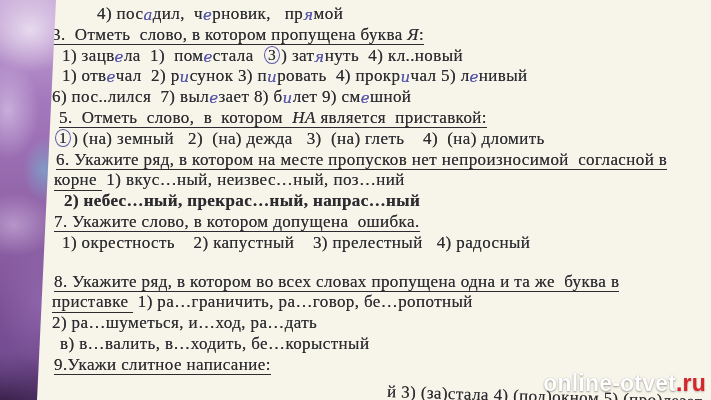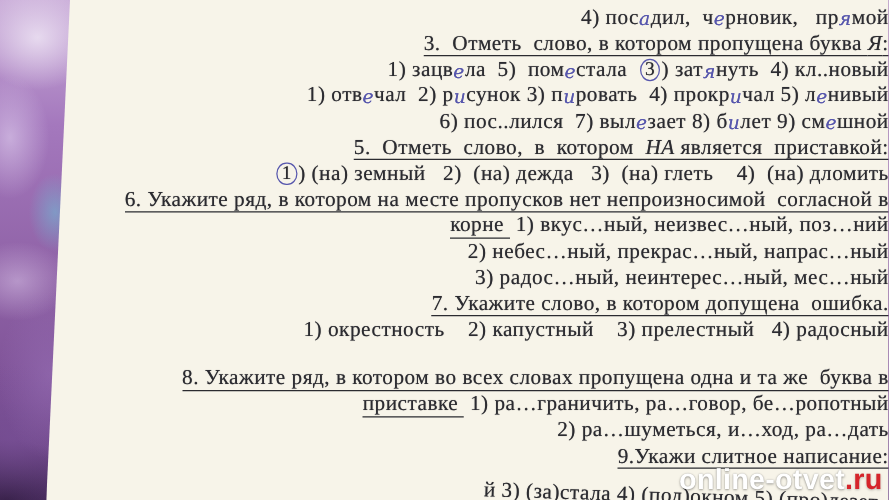--- a/index.html
+++ b/index.html
@@ -29,21 +29,21 @@
     clip-path:polygon(56px 0, 711px 0, 711px 400px, 37px 400px);
     background:
       linear-gradient(180deg, rgba(110,100,95,.14), rgba(0,0,0,0) 18px),
       linear-gradient(105deg,#d9d4c6 0%,#eeeadd 3%,#f6f3e8 10%,#f9f6ec 55%,#efead e 88%,#e6e1d4 100%);
     background-color:#f7f4e9;
     filter:drop-shadow(-5px 2px 6px rgba(40,20,50,.55));
   }
   .text{
     position:absolute;left:52px;top:4px;width:659px;
     font-size:17px;line-height:20.8px;letter-spacing:.4px;
-    color:#2b2b30;text-shadow:0 0 .6px rgba(43,43,48,.7);text-align:right;
+    color:#2b2b30;text-shadow:0 0 .6px rgba(43,43,48,.7);
   }
   .line{white-space:pre;}
   .seg{display:inline;}
   .u{border-bottom:1.4px solid #2b2b30;padding-bottom:.5px;}
   .it{font-style:italic;}
   .hand{
     color:#5757ad;font-family:"DejaVu Serif",serif;font-style:italic;
     font-size:15px;position:relative;top:1px;
     text-shadow:0 0 .5px rgba(87,87,173,.9);
   }
@@ -66,34 +66,34 @@
 </style>
 </head>
 <body>
 
 <div class="photo">
   <div class="fabric"></div>
   <div class="paper">
     <div class="text">
         <div class="line" style="margin-left: 45px;"><span class="seg">4) пос</span><span class="seg hand">а</span><span class="seg">дил,  ч</span><span class="seg hand">е</span><span class="seg">рновик,   пр</span><span class="seg hand">я</span><span class="seg">мой</span></div>
         <div class="line" style="margin-left: 0;"><span class="seg u">3.  Отметь  слово, в котором пропущена буква </span><span class="seg u it">Я</span><span class="seg u">:</span></div>
-        <div class="line" style="margin-left: 10px;"><span class="seg">1) зацв</span><span class="seg hand">е</span><span class="seg">ла  5)  пом</span><span class="seg hand">е</span><span class="seg">стала  </span><span class="seg circled">3</span><span class="seg">) зат</span><span class="seg hand">я</span><span class="seg">нуть  4) кл..новый</span></div>
+        <div class="line" style="margin-left: 10px;"><span class="seg">1) зацв</span><span class="seg hand">е</span><span class="seg">ла  1)  пом</span><span class="seg hand">е</span><span class="seg">стала  </span><span class="seg circled">3</span><span class="seg">) зат</span><span class="seg hand">я</span><span class="seg">нуть  4) кл..новый</span></div>
         <div class="line" style="margin-left: 10px;"><span class="seg">1) отв</span><span class="seg hand">е</span><span class="seg">чал  2) р</span><span class="seg hand">и</span><span class="seg">сунок 3) п</span><span class="seg hand">и</span><span class="seg">ровать  4) прокр</span><span class="seg hand">и</span><span class="seg">чал 5) л</span><span class="seg hand">е</span><span class="seg">нивый</span></div>
         <div class="line" style=""><span class="seg">6) пос..лился  7) выл</span><span class="seg hand">е</span><span class="seg">зает 8) б</span><span class="seg hand">и</span><span class="seg">лет 9) см</span><span class="seg hand">е</span><span class="seg">шной</span></div>
         <div class="line" style="margin-left: 7px;"><span class="seg u">5.  Отметь  слово,  в  котором  </span><span class="seg u it">НА</span><span class="seg u"> является  приставкой:</span></div>
         <div class="line" style="margin-left: 2px;"><span class="seg circled">1</span><span class="seg">) (на) земный   2)  (на) дежда   3)  (на) глеть    4)  (на) дломить</span></div>
         <div class="line" style="margin-left: 4px;"><span class="seg u">6. Укажите ряд, в котором на месте пропусков нет непроизносимой  согласной в</span></div>
         <div class="line" style="margin-left: 2px;"><span class="seg u">корне </span><span class="seg"> 1) вкус…ный, неизвес…ный, поз…ний</span></div>
-        <div class="line" style="margin-left: 2px;"><span class="seg">2) небес…ный, прекрас…ный, напрас…ный</span></div>
-        <div class="line" style="margin-left: 4px;"><span class="seg">3) радос…ный, неинтерес…ный, мес…ный</span></div>
+        <div class="line" style="margin-left: 12px; font-weight: bold;"><span class="seg">2) небес…ный, прекрас…ный, напрас…ный</span></div>
         <div class="line" style="margin-left: 2px;"><span class="seg u">7. Укажите слово, в котором допущена  ошибка.</span></div>
         <div class="line" style="margin-left: 10px;"><span class="seg">1) окрестность    2) капустный    3) прелестный   4) радосный</span></div>
         <div class="line" style="margin-left: 2px; margin-top: 18px;"><span class="seg u">8. Укажите ряд, в котором во всех словах пропущена одна и та же  буква в</span></div>
         <div class="line"><span class="seg u">приставке </span><span class="seg"> 1) ра…граничить, ра…говор, бе…ропотный</span></div>
         <div class="line"><span class="seg">2) ра…шуметься, и…ход, ра…дать</span></div>
+        <div class="line" style="margin-left: 8px;"><span class="seg">в) в…валить, в…ходить, бе…корыстный</span></div>
         <div class="line" style="margin-left: 2px;"><span class="seg u">9.Укажи слитное написание:</span></div>
         <div class="line partial"><span class="seg">й 3) (за)стала 4) (под)окном 5) (про)лезет</span></div>
       </div>
   </div>
   <div class="watermark">
     <span class="wm-main">online-otvet</span><span class="wm-ru">.ru</span>
   </div>
 </div>
 
 </body></html>

